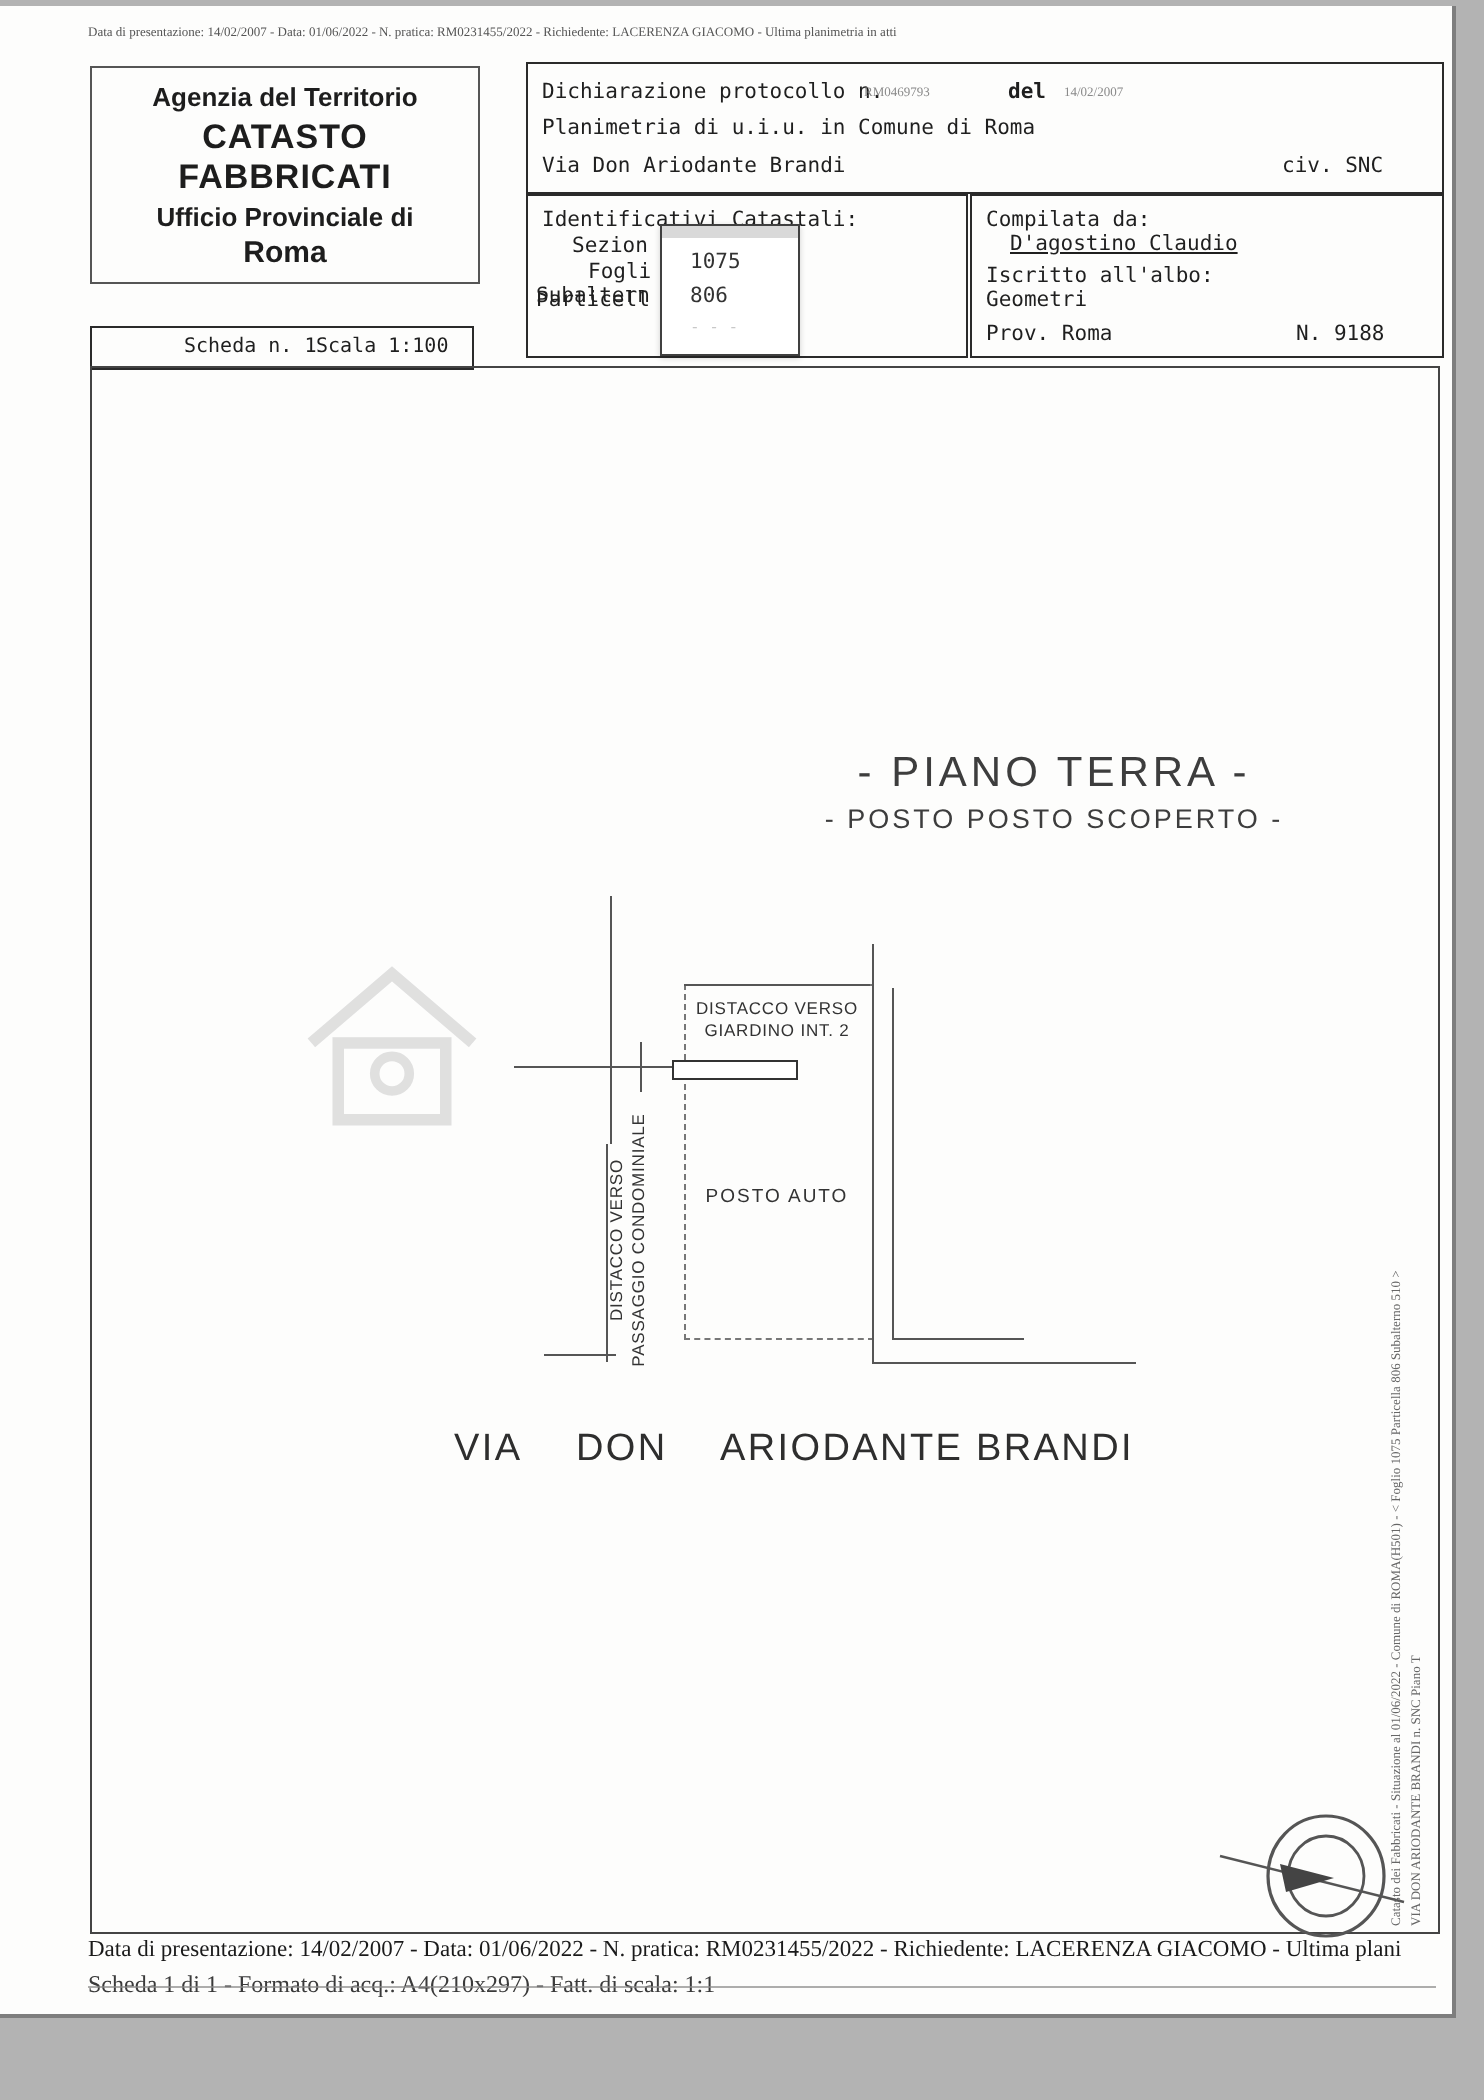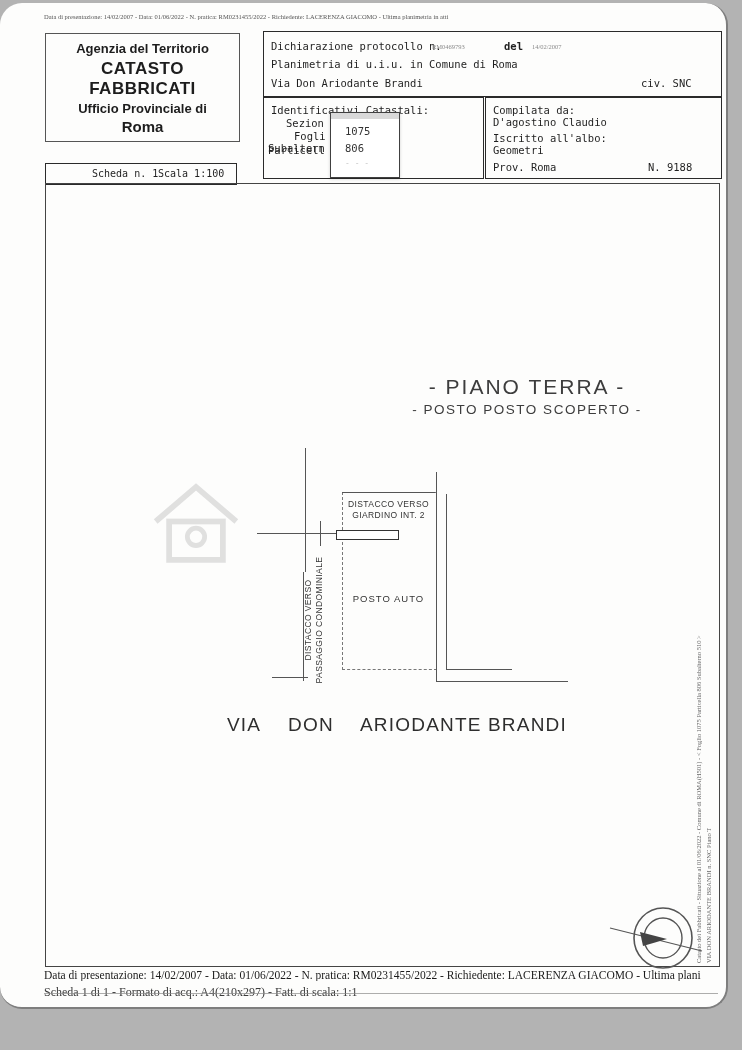--- a/index.html
+++ b/index.html
@@ -1,18 +1,18 @@
 <!DOCTYPE html>
 <html><head>
 <meta charset="utf-8">
 <style>
   html,body{margin:0;padding:0;background:#b3b3b3;}
   .page{position:relative;margin:3px 16px 44px 0;width:726px;height:1004px;background:#fdfdfc;
         border-right:2px solid #7e7e7e;border-bottom:2px solid #7e7e7e;overflow:hidden;
-        font-family:"Liberation Sans","DejaVu Sans",sans-serif;color:#1d1d1d;border-radius:22px;}
+        font-family:"Liberation Sans","DejaVu Sans",sans-serif;color:#1d1d1d;}
   .abs{position:absolute;}
   .mono{font-family:"DejaVu Sans Mono","Liberation Mono",monospace;font-size:10.5px;color:#1f1f1f;white-space:pre;}
   .serif{font-family:"Liberation Serif","DejaVu Serif",serif;}
   .box{position:absolute;border:1.5px solid #2a2a2a;background:transparent;}
   .agency-box{left:45px;top:30px;width:193px;height:107px;border:1px solid #555;
               display:flex;flex-direction:column;align-items:center;justify-content:center;text-align:center;}
   .agency-box .l1{font-weight:bold;font-size:13px;}
   .agency-box .l2{font-weight:bold;font-size:17px;letter-spacing:.5px;margin-top:3px;}
   .agency-box .l3{font-weight:bold;font-size:13px;margin-top:2px;}
   .agency-box .l4{font-weight:bold;font-size:15px;margin-top:2px;}
@@ -69,21 +69,21 @@
 
   <div class="overlay">
     <div class="strip"></div>
     <span class="val" style="top:12px;">1075</span>
     <span class="val" style="top:29px;">806</span>
     <span class="val" style="top:46px;color:#c8c8c8;font-size:8px;">- - -</span>
   </div>
 
   <div class="box" style="left:485px;top:94px;width:235px;height:80px;">
     <span class="abs mono" style="left:7px;top:6px;">Compilata da:</span>
-    <span class="abs mono" style="left:7px;top:18px;">D'agostino Claudio</span>
+    <span class="abs mono" style="left:19px;top:18px;text-decoration:underline;">D'agostino Claudio</span>
     <span class="abs mono" style="left:7px;top:34px;">Iscritto all'albo:</span>
     <span class="abs mono" style="left:7px;top:46px;">Geometri</span>
     <span class="abs mono" style="left:7px;top:63px;">Prov. Roma</span>
     <span class="abs mono" style="left:162px;top:63px;">N. 9188</span>
   </div>
 
   <div class="box" style="left:45px;top:160px;width:190px;height:20px;">
     <span class="abs mono" style="left:6px;top:4px;font-size:10px;margin-left:40px;">Scheda n. 1</span>
     <span class="abs mono" style="left:112px;top:4px;font-size:10px;">Scala 1:100</span>
   </div>

